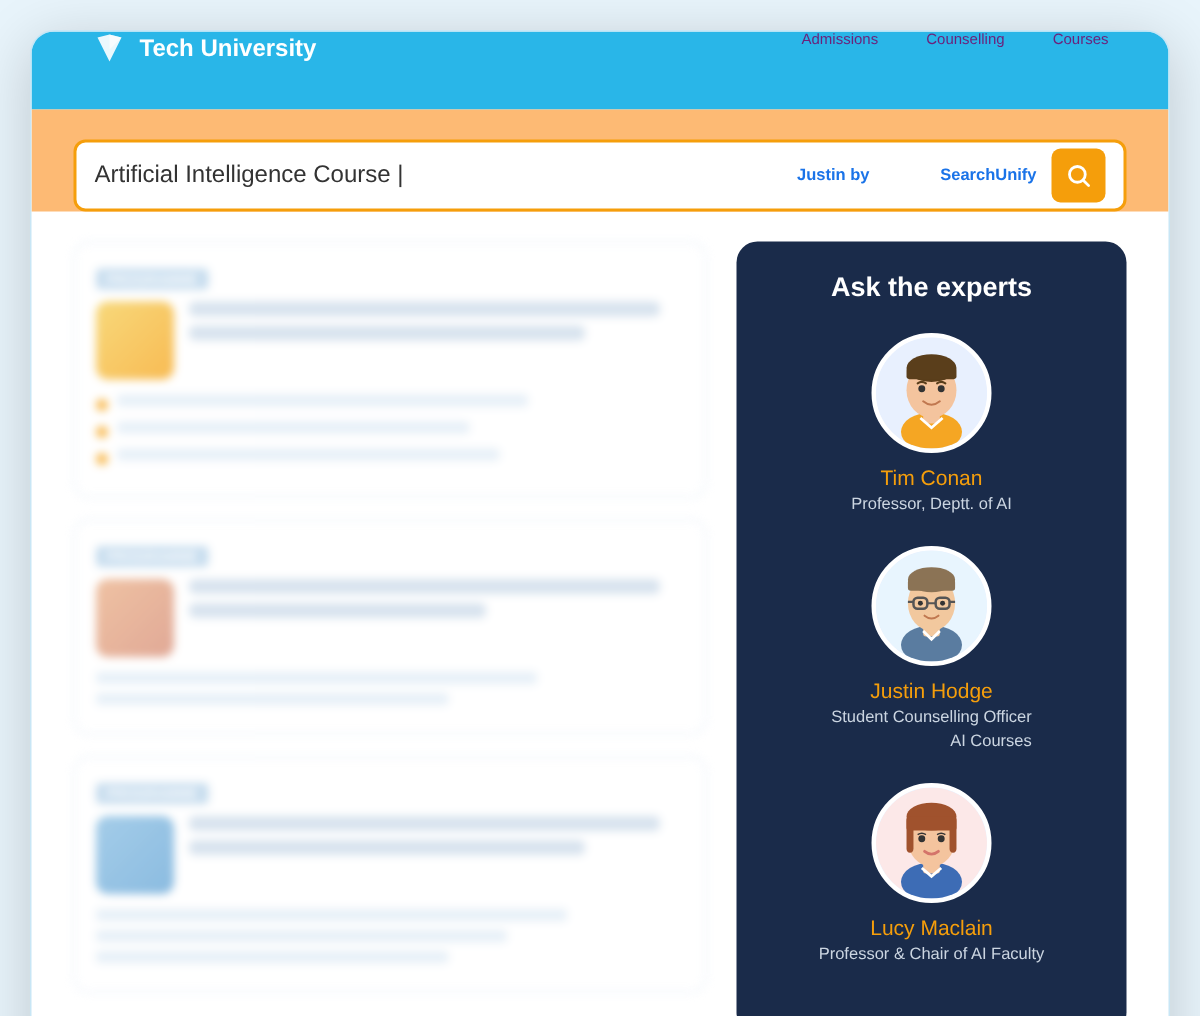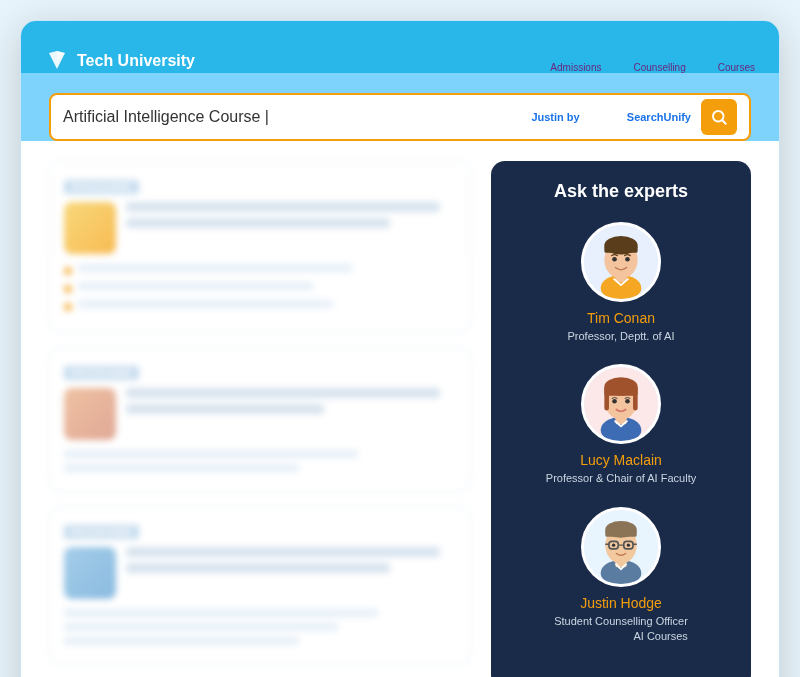--- a/index.html
+++ b/index.html
@@ -20,22 +20,22 @@
       border-radius: 16px;
       box-shadow: 0 8px 40px rgba(0,0,0,0.18);
       overflow: hidden;
       border: 1.5px solid #c8e6f5;
     }
 
     
     .navbar {
       background: #29b6e8;
       display: flex;
-      align-items: flex-end;
-      padding: 0 24px;
+      align-items: flex-start;
+      padding: 0 40px;
       height: 52px;
     }
 
     .navbar-logo {
       display: flex;
       align-items: center;
       gap: 8px;
       color: white;
       font-weight: 700;
       font-size: 16px;
@@ -57,21 +57,21 @@
       font-size: 10px;
       font-weight: 400;
       cursor: pointer;
       text-decoration: none;
       opacity: 0.95;
     }
 
     
     .search-area {
       padding: 20px 28px 0;
-      background: #7dd3fc;
+      background: #fdba74;
     }
 
     .search-bar {
       display: flex;
       align-items: center;
       border: 2px solid #f59e0b;
       border-radius: 8px;
       padding: 0 12px;
       height: 48px;
       background: white;
@@ -392,51 +392,20 @@
             <path d="M32 58 L40 65 L48 58" stroke="white" stroke-width="2" fill="none"></path>
           </svg>
         </div>
         <div class="expert-name">Tim Conan</div>
         <div class="expert-role">Professor, Deptt. of AI</div>
       </div>
 
       <div class="expert-item">
         <div class="expert-avatar">
           <svg class="avatar-svg" viewBox="0 0 80 80" xmlns="http://www.w3.org/2000/svg">
-            <circle cx="40" cy="40" r="40" fill="#fce8e8"></circle>
-
-            <ellipse cx="40" cy="68" rx="22" ry="14" fill="#3d6cb5"></ellipse>
-
-            <rect x="34" y="52" width="12" height="10" fill="#f4c49e" rx="2"></rect>
-
-            <ellipse cx="40" cy="38" rx="17" ry="19" fill="#f4c49e"></ellipse>
-
-            <ellipse cx="40" cy="21" rx="18" ry="10" fill="#a0522d"></ellipse>
-            <rect x="22" y="21" width="5" height="26" rx="3" fill="#a0522d"></rect>
-            <rect x="53" y="21" width="5" height="26" rx="3" fill="#a0522d"></rect>
-            <rect x="22" y="21" width="36" height="10" fill="#a0522d" rx="2"></rect>
-
-            <ellipse cx="33" cy="37" rx="2.5" ry="2.5" fill="#333"></ellipse>
-            <ellipse cx="47" cy="37" rx="2.5" ry="2.5" fill="#333"></ellipse>
-
-            <path d="M30 34 Q33 32 36 34" stroke="#333" stroke-width="1" fill="none"></path>
-            <path d="M44 34 Q47 32 50 34" stroke="#333" stroke-width="1" fill="none"></path>
-
-            <path d="M35 46 Q40 50 45 46" stroke="#d4746a" stroke-width="2" fill="none" stroke-linecap="round"></path>
-
-            <path d="M33 58 L40 64 L47 58" stroke="white" stroke-width="2" fill="none"></path>
-          </svg>
-        </div>
-        <div class="expert-name">Lucy Maclain</div>
-        <div class="expert-role">Professor &amp; Chair of AI Faculty</div>
-      </div>
-
-      <div class="expert-item">
-        <div class="expert-avatar">
-          <svg class="avatar-svg" viewBox="0 0 80 80" xmlns="http://www.w3.org/2000/svg">
             <circle cx="40" cy="40" r="40" fill="#e8f5fe"></circle>
 
             <ellipse cx="40" cy="68" rx="22" ry="14" fill="#5a7ca0"></ellipse>
 
             <rect x="34" y="52" width="12" height="10" fill="#f2c89e" rx="2"></rect>
 
             <ellipse cx="40" cy="38" rx="17" ry="20" fill="#f2c89e"></ellipse>
 
             <ellipse cx="40" cy="21" rx="17" ry="9" fill="#8B7355"></ellipse>
             <rect x="23" y="21" width="34" height="8" fill="#8B7355" rx="2"></rect>
@@ -453,16 +422,47 @@
             <path d="M35 47 Q40 51 45 47" stroke="#c07850" stroke-width="1.5" fill="none" stroke-linecap="round"></path>
 
             <path d="M34 58 L40 64 L46 58" stroke="white" stroke-width="2" fill="none"></path>
           </svg>
         </div>
         <div class="expert-name">Justin Hodge</div>
         <div class="expert-role" style="white-space:pre-line;">Student Counselling Officer
 AI Courses</div>
       </div>
 
+      <div class="expert-item">
+        <div class="expert-avatar">
+          <svg class="avatar-svg" viewBox="0 0 80 80" xmlns="http://www.w3.org/2000/svg">
+            <circle cx="40" cy="40" r="40" fill="#fce8e8"></circle>
+
+            <ellipse cx="40" cy="68" rx="22" ry="14" fill="#3d6cb5"></ellipse>
+
+            <rect x="34" y="52" width="12" height="10" fill="#f4c49e" rx="2"></rect>
+
+            <ellipse cx="40" cy="38" rx="17" ry="19" fill="#f4c49e"></ellipse>
+
+            <ellipse cx="40" cy="21" rx="18" ry="10" fill="#a0522d"></ellipse>
+            <rect x="22" y="21" width="5" height="26" rx="3" fill="#a0522d"></rect>
+            <rect x="53" y="21" width="5" height="26" rx="3" fill="#a0522d"></rect>
+            <rect x="22" y="21" width="36" height="10" fill="#a0522d" rx="2"></rect>
+
+            <ellipse cx="33" cy="37" rx="2.5" ry="2.5" fill="#333"></ellipse>
+            <ellipse cx="47" cy="37" rx="2.5" ry="2.5" fill="#333"></ellipse>
+
+            <path d="M30 34 Q33 32 36 34" stroke="#333" stroke-width="1" fill="none"></path>
+            <path d="M44 34 Q47 32 50 34" stroke="#333" stroke-width="1" fill="none"></path>
+
+            <path d="M35 46 Q40 50 45 46" stroke="#d4746a" stroke-width="2" fill="none" stroke-linecap="round"></path>
+
+            <path d="M33 58 L40 64 L47 58" stroke="white" stroke-width="2" fill="none"></path>
+          </svg>
+        </div>
+        <div class="expert-name">Lucy Maclain</div>
+        <div class="expert-role">Professor &amp; Chair of AI Faculty</div>
+      </div>
+
     </div>
   </div>
 
 </div>
 
 </body></html>

